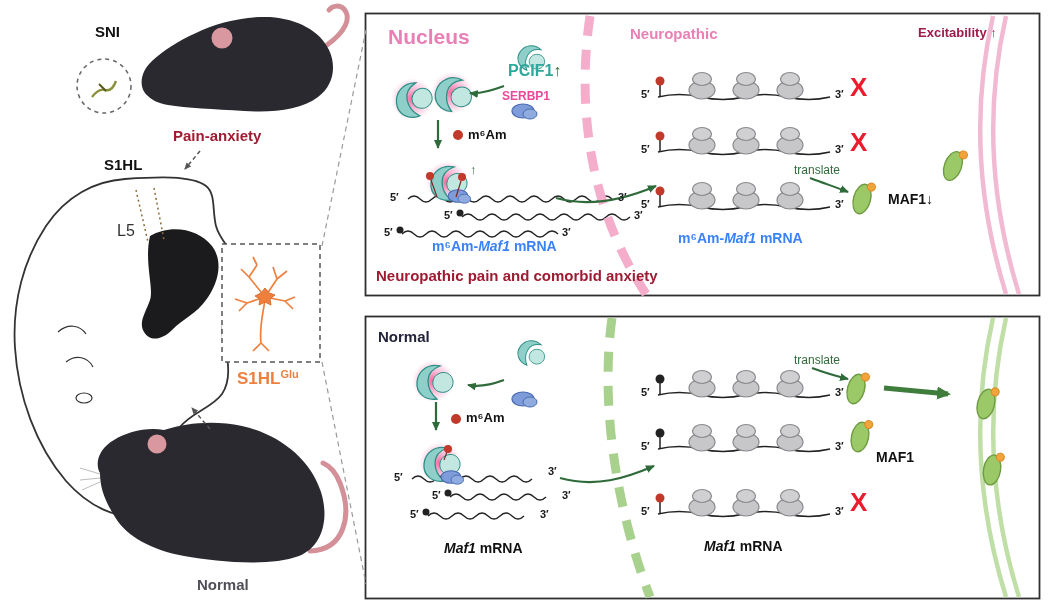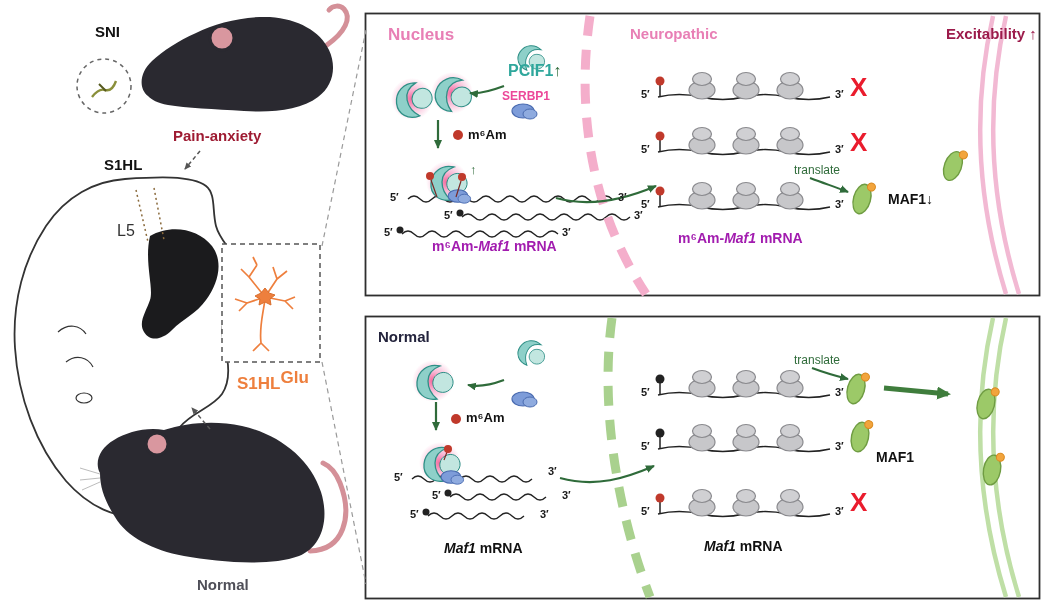--- a/index.html
+++ b/index.html
@@ -6,28 +6,28 @@
   .fig{position:relative;width:1051px;height:609px;background:#fff;
        font-family:Liberation Sans, sans-serif;overflow:hidden}
   svg.layer{position:absolute;left:0;top:0}
   .t{position:absolute;white-space:nowrap;line-height:1}
   .b{font-weight:bold}
   .it{font-style:italic}
   .prime{font-size:11px;color:#1a1a1a;font-weight:bold}
   .pink{color:#e87fb5}
   .maroon{color:#9c1b4b}
   .dred{color:#9e1b32}
-  .red{color:#a21caf}
+  .red{color:#3b82f6}
   .teal{color:#2fa79c}
   .blue{color:#ec4899}
   .green{color:#2f6b3a}
   .orange{color:#ee7f3d}
   .gray{color:#4f4f58}
   .xmark{font-size:26px;font-weight:bold;color:#ea1c2d}
-  sup.g{font-size:17px;vertical-align:6px}
+  sup.g{font-size:11px;vertical-align:6px}
 </style>
 </head>
 <body>
 
 <div class="fig">
 
 <svg class="layer" width="1051" height="609" viewBox="0 0 1051 609">
   <defs>
     <radialGradient id="glowG">
       <stop offset="0%" stop-color="#f3558e" stop-opacity="0.9"></stop>
@@ -239,23 +239,23 @@
   <use href="#maf1p" transform="translate(992,470) rotate(10)"></use>
 </svg>
 
 <span class="t b" style="left:95px;top:24px;font-size:15px;color:#111">SNI</span>
 <span class="t b dred" style="left:173px;top:128px;font-size:15px">Pain-anxiety</span>
 <span class="t b" style="left:104px;top:157px;font-size:15px;color:#111">S1HL</span>
 <span class="t" style="left:117px;top:223px;font-size:16px;color:#333">L5</span>
 <span class="t b orange" style="left:237px;top:369px;font-size:17px"><span>S1HL</span><sup class="g">Glu</sup></span>
 <span class="t b gray" style="left:197px;top:577px;font-size:15px">Normal</span>
 
-<span class="t b pink" style="left:388px;top:26px;font-size:17px">Nucleus</span>
+<span class="t b pink" style="left:388px;top:26px;font-size:21px">Nucleus</span>
 <span class="t b pink" style="left:630px;top:26px;font-size:15px">Neuropathic</span>
-<span class="t b maroon" style="left:946px;top:26px;font-size:15px">Excitability ↑</span>
+<span class="t b maroon" style="left:918px;top:26px;font-size:13px">Excitability ↑</span>
 <span class="t b" style="left:508px;top:63px;font-size:16px"><span class="teal">PCIF1</span><span class="green">↑</span></span>
 <span class="t b blue" style="left:502px;top:90px;font-size:12px">SERBP1</span>
 <span class="t b" style="left:468px;top:128px;font-size:13px;color:#111">m⁶Am</span>
 <span class="t b green" style="left:470px;top:163px;font-size:13px">↑</span>
 
 <span class="t prime" style="left:390px;top:192px">5′</span>
 <span class="t prime" style="left:618px;top:192px">3′</span>
 <span class="t prime" style="left:444px;top:210px">5′</span>
 <span class="t prime" style="left:634px;top:210px">3′</span>
 <span class="t prime" style="left:384px;top:227px">5′</span>
@@ -270,20 +270,21 @@
 <span class="t prime" style="left:641px;top:199px">5′</span>
 <span class="t prime" style="left:835px;top:199px">3′</span>
 
 <span class="t xmark" style="left:850px;top:74px">X</span>
 <span class="t xmark" style="left:850px;top:129px">X</span>
 <span class="t green" style="left:794px;top:164px;font-size:12px">translate</span>
 <span class="t b" style="left:888px;top:192px;font-size:14px;color:#111">MAF1↓</span>
 
 <span class="t b red" style="left:678px;top:231px;font-size:14px"><span>m⁶Am-</span><span class="it">Maf1</span><span> mRNA</span></span>
 
+<span class="t b dred" style="left:376px;top:268px;font-size:15px">Neuropathic pain and comorbid anxiety</span>
 
 <span class="t b" style="left:378px;top:329px;font-size:15px;color:#23233c">Normal</span>
 <span class="t b" style="left:466px;top:411px;font-size:13px;color:#111">m⁶Am</span>
 
 <span class="t prime" style="left:394px;top:472px">5′</span>
 <span class="t prime" style="left:548px;top:466px">3′</span>
 <span class="t prime" style="left:432px;top:490px">5′</span>
 <span class="t prime" style="left:562px;top:490px">3′</span>
 <span class="t prime" style="left:410px;top:509px">5′</span>
 <span class="t prime" style="left:540px;top:509px">3′</span>

